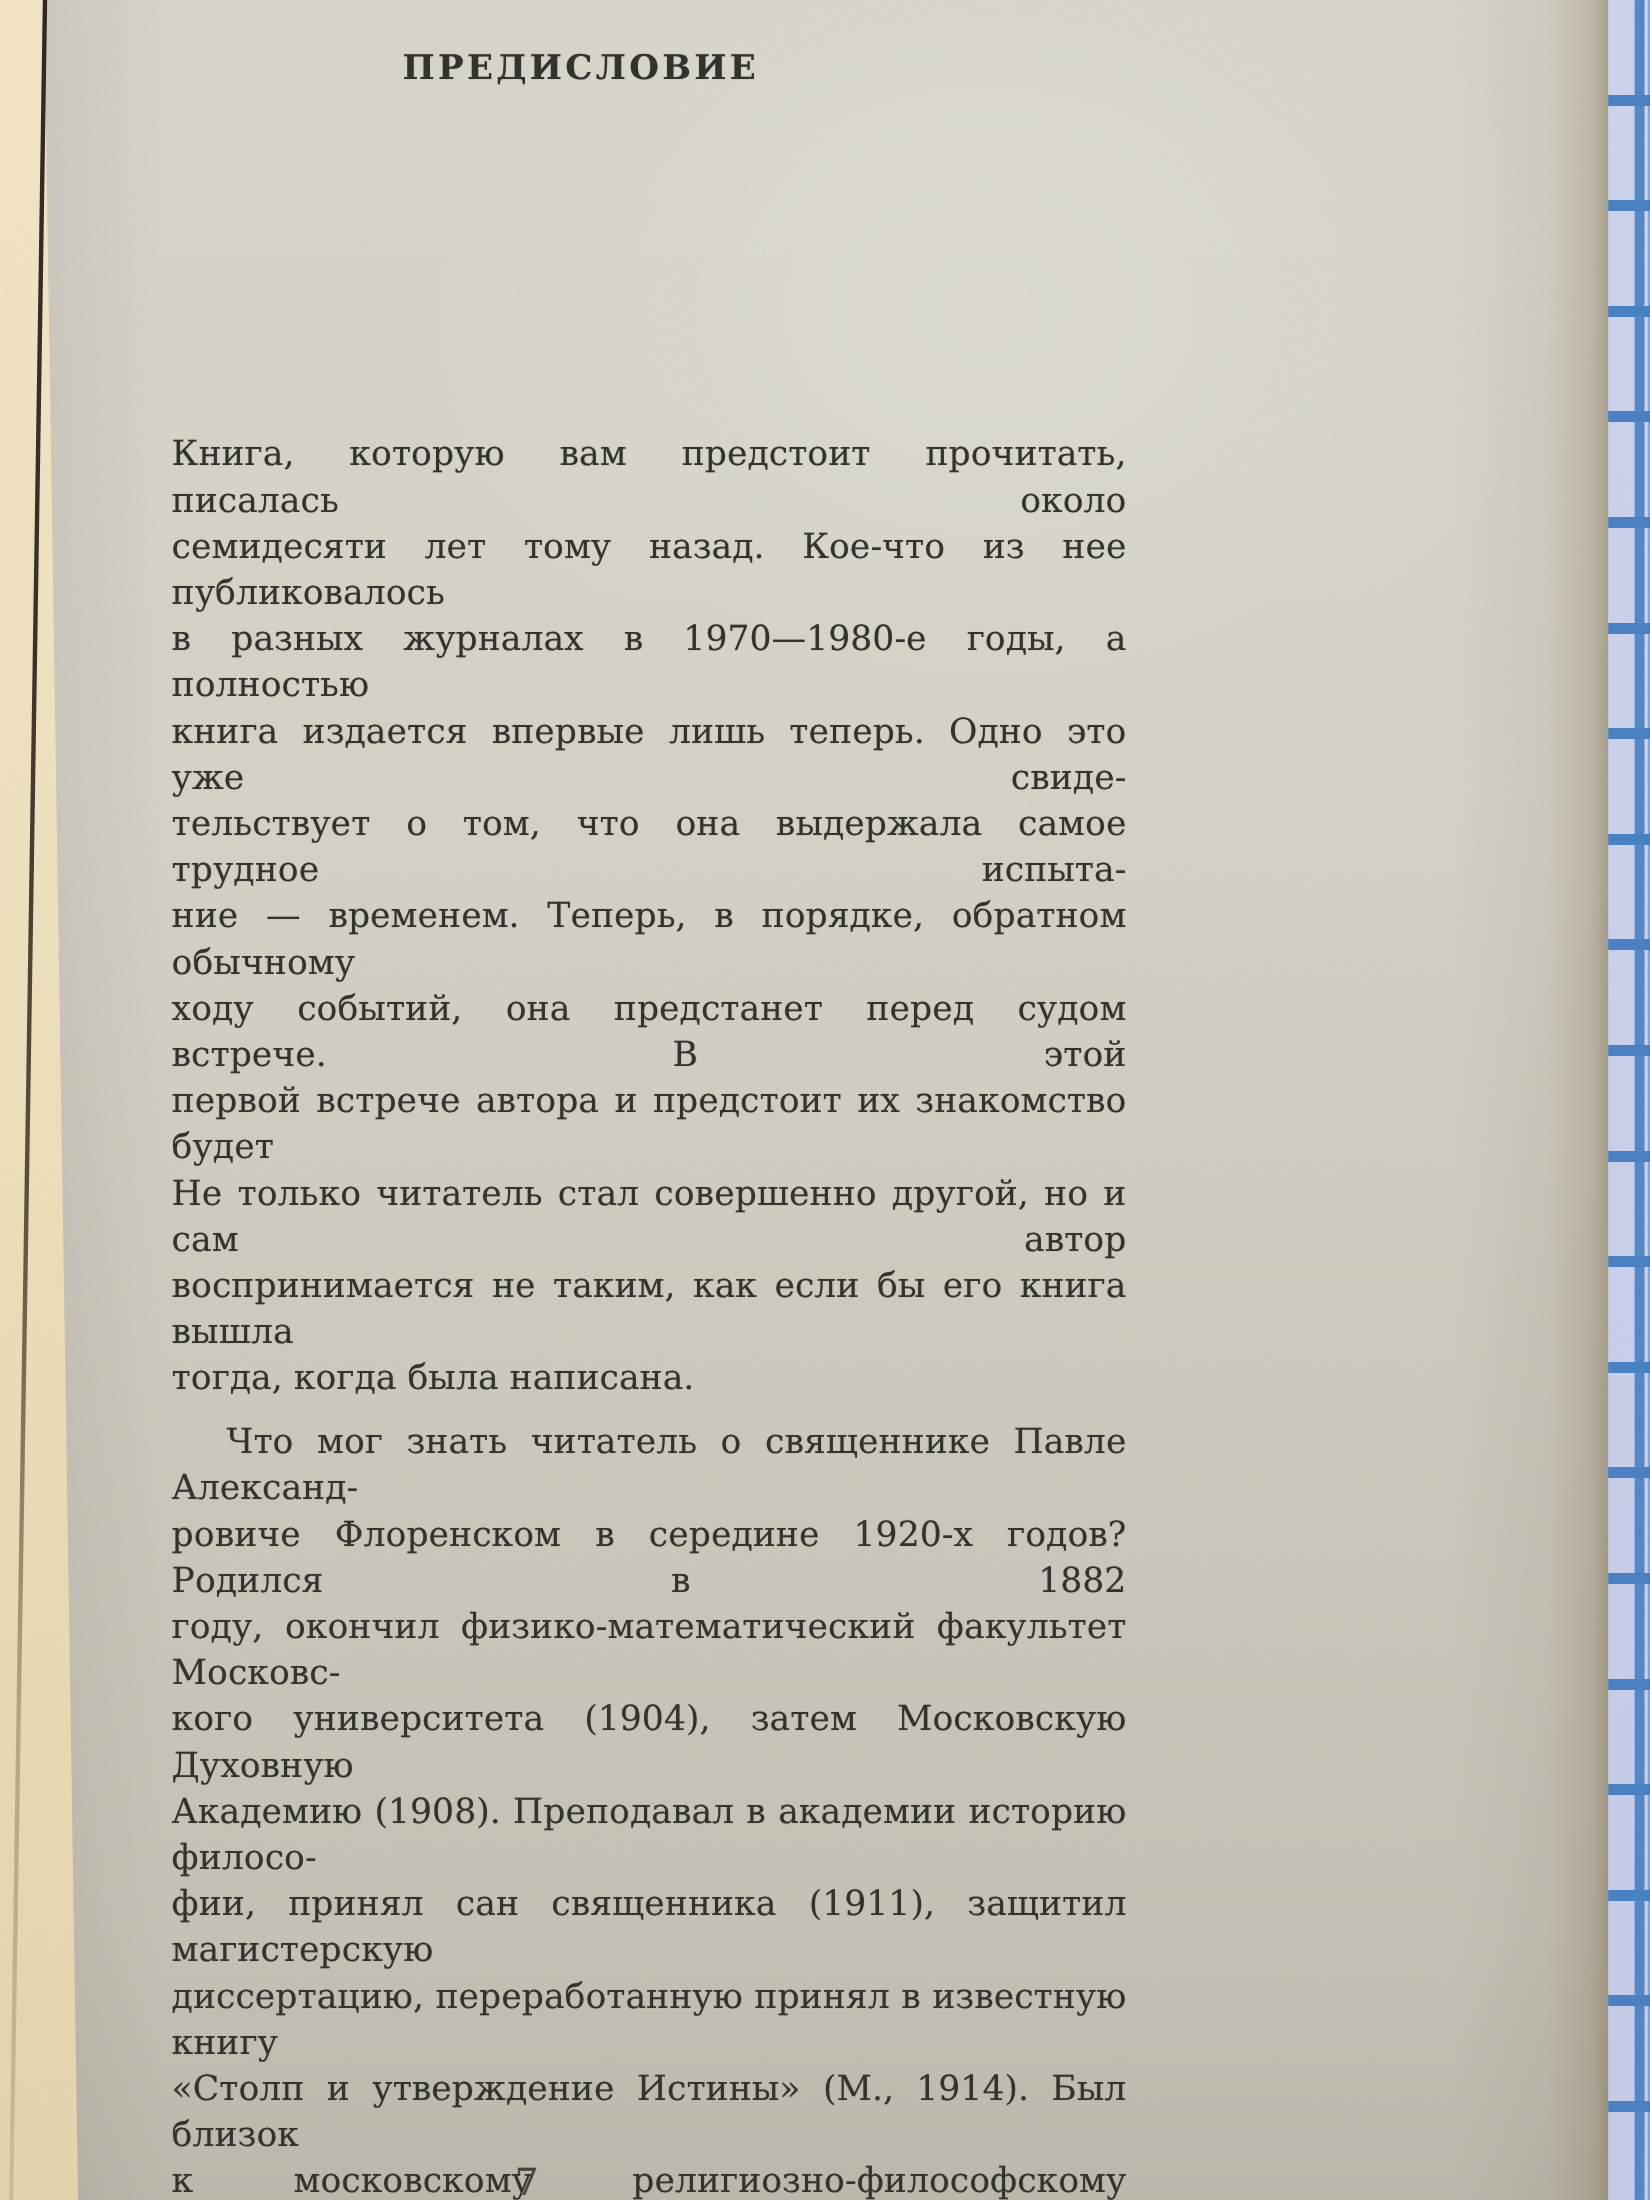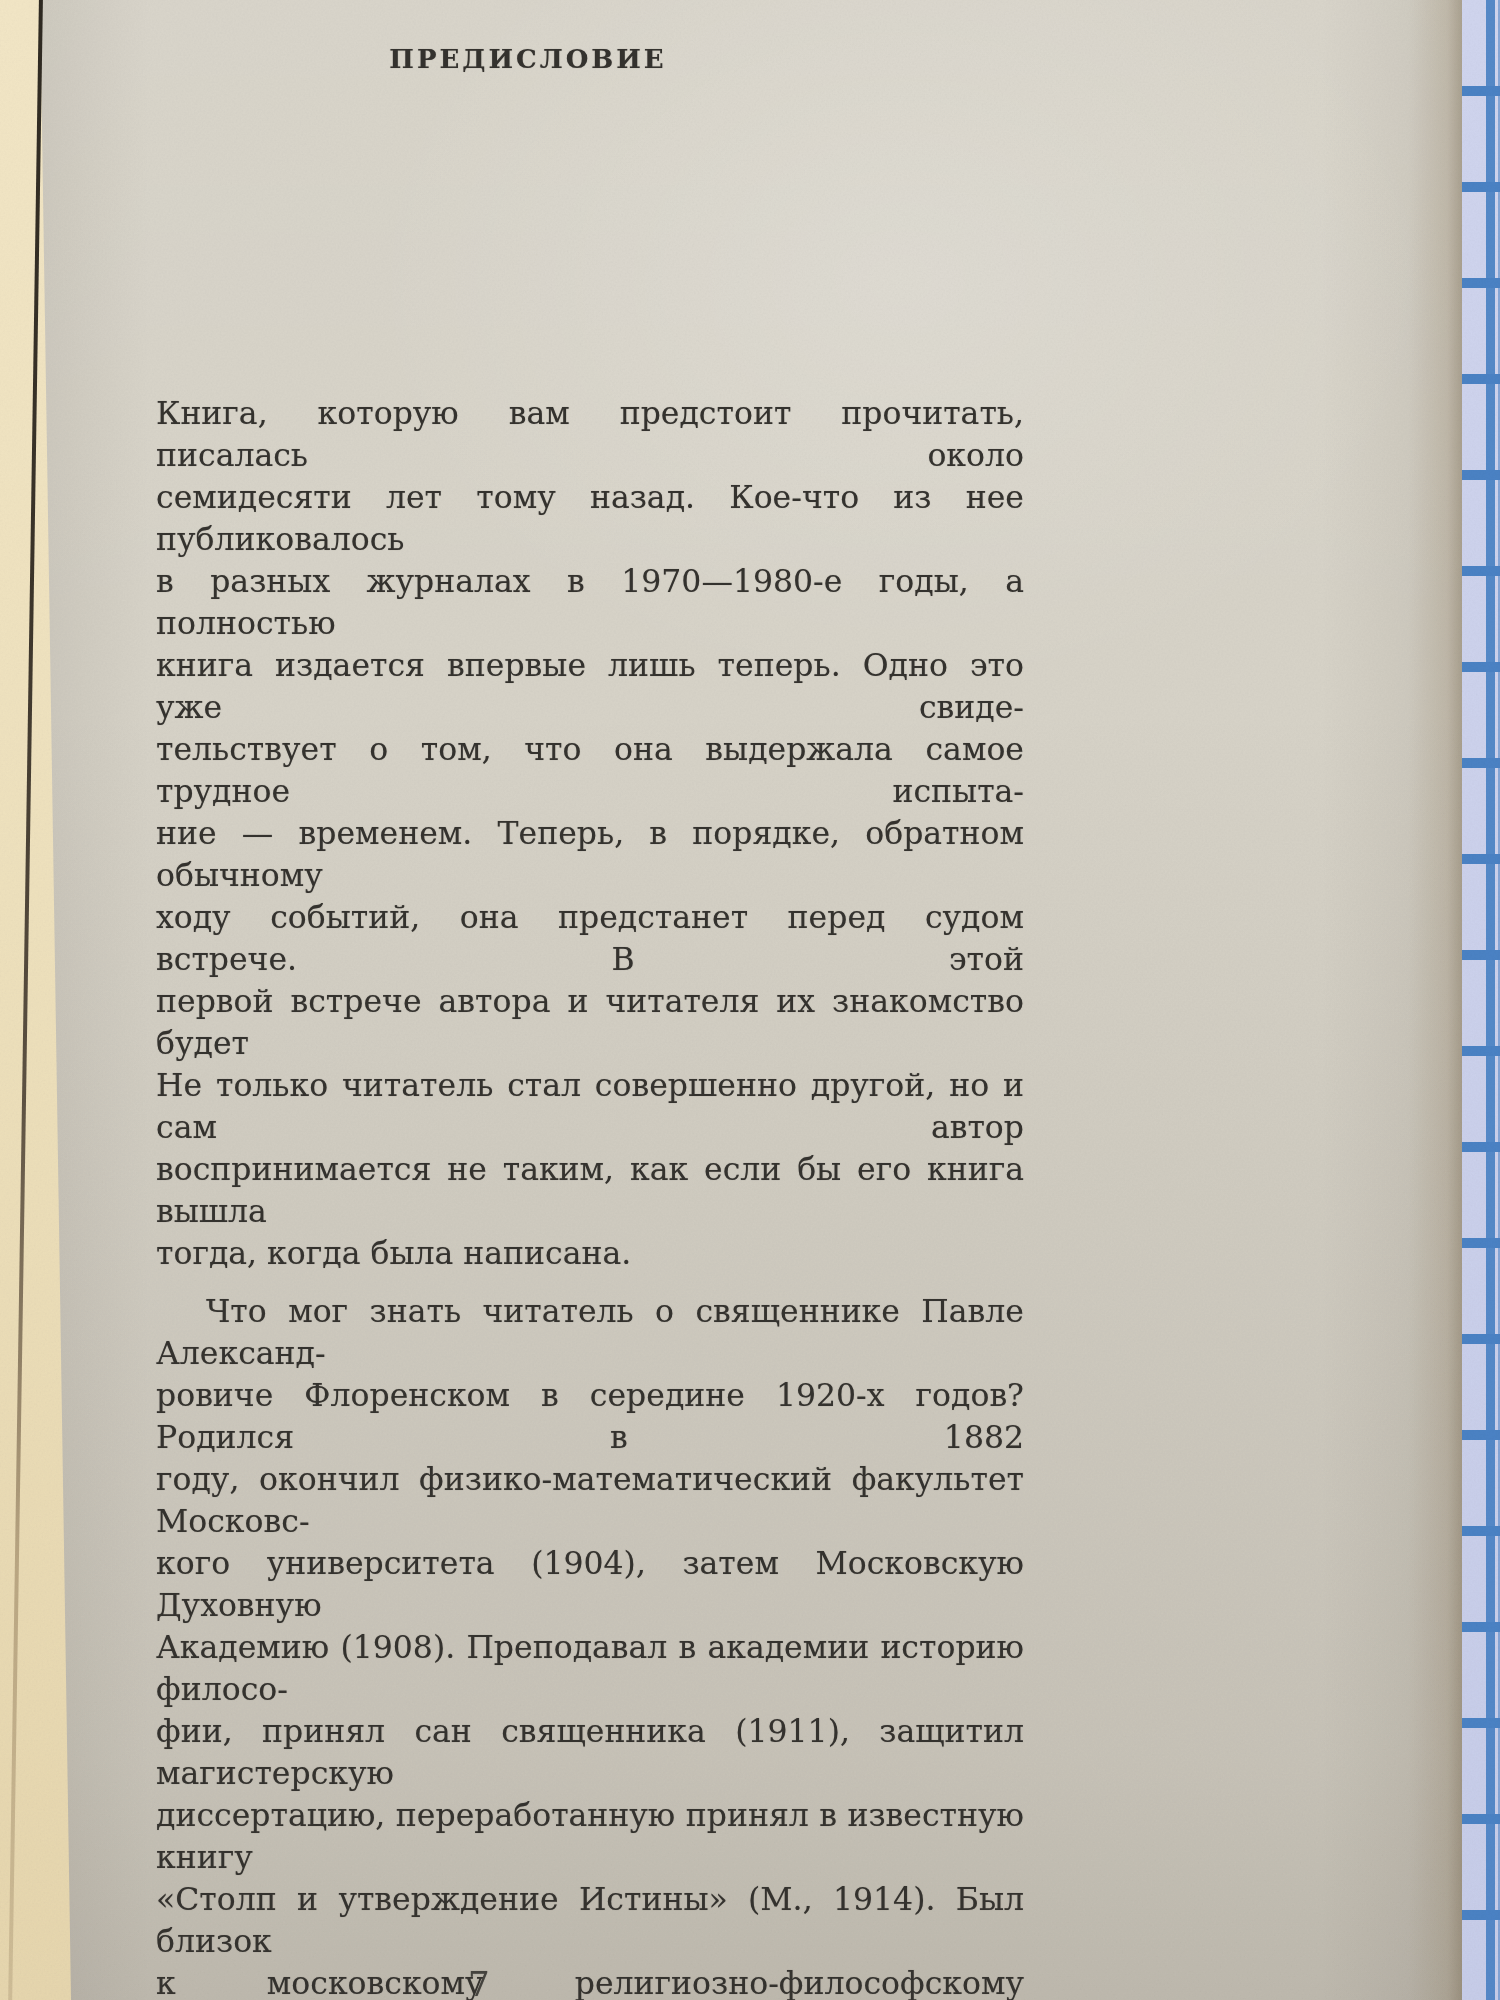--- a/index.html
+++ b/index.html
@@ -53,21 +53,21 @@
   }
   .grid-vline2 {
     position: absolute; left: 36px; top: 0; width: 2px; height: 100%;
     background: var(--grid-line, #4a82c4); opacity: 0.55;
   }
 
   
   .page-title {
     position: absolute; left: 78px; top: 44px; width: 900px; z-index: 6;
     margin: 0; text-align: center;
-    font-size: 26px; font-weight: bold; letter-spacing: 3px;
+    font-size: 31px; font-weight: bold; letter-spacing: 3px;
     color: var(--ink, #34322e);
     text-shadow: 0 0 1px rgba(52,50,46,0.4);
   }
   .body-text {
     position: absolute; left: 140px; top: 376px; width: 900px; z-index: 6;
     color: var(--ink, #34322e);
     font-size: 31.5px; line-height: 42px;
     text-shadow: 0 0 1px rgba(52,50,46,0.35);
   }
   .para { margin: 16px; }
@@ -104,21 +104,21 @@
 
 <section class="body-text">
     <div class="para">
       <div class="tline">Книга, которую вам предстоит прочитать, писалась около</div>
       <div class="tline">семидесяти лет тому назад. Кое-что из нее публиковалось</div>
       <div class="tline">в разных журналах в 1970—1980-е годы, а полностью</div>
       <div class="tline">книга издается впервые лишь теперь. Одно это уже свиде-</div>
       <div class="tline">тельствует о том, что она выдержала самое трудное испыта-</div>
       <div class="tline">ние — временем. Теперь, в порядке, обратном обычному</div>
       <div class="tline">ходу событий, она предстанет перед судом встрече. В этой</div>
-      <div class="tline">первой встрече автора и читателя их знакомство будет</div>
+      <div class="tline">первой встрече автора и предстоит их знакомство будет</div>
       <div class="tline">Не только читатель стал совершенно другой, но и сам автор</div>
       <div class="tline">воспринимается не таким, как если бы его книга вышла</div>
       <div class="tline lastline">тогда, когда была написана.</div>
     </div>
     <div class="para">
       <div class="tline indent">Что мог знать читатель о священнике Павле Александ-</div>
       <div class="tline">ровиче Флоренском в середине 1920-х годов? Родился в 1882</div>
       <div class="tline">году, окончил физико-математический факультет Московс-</div>
       <div class="tline">кого университета (1904), затем Московскую Духовную</div>
       <div class="tline">Академию (1908). Преподавал в академии историю филосо-</div>

